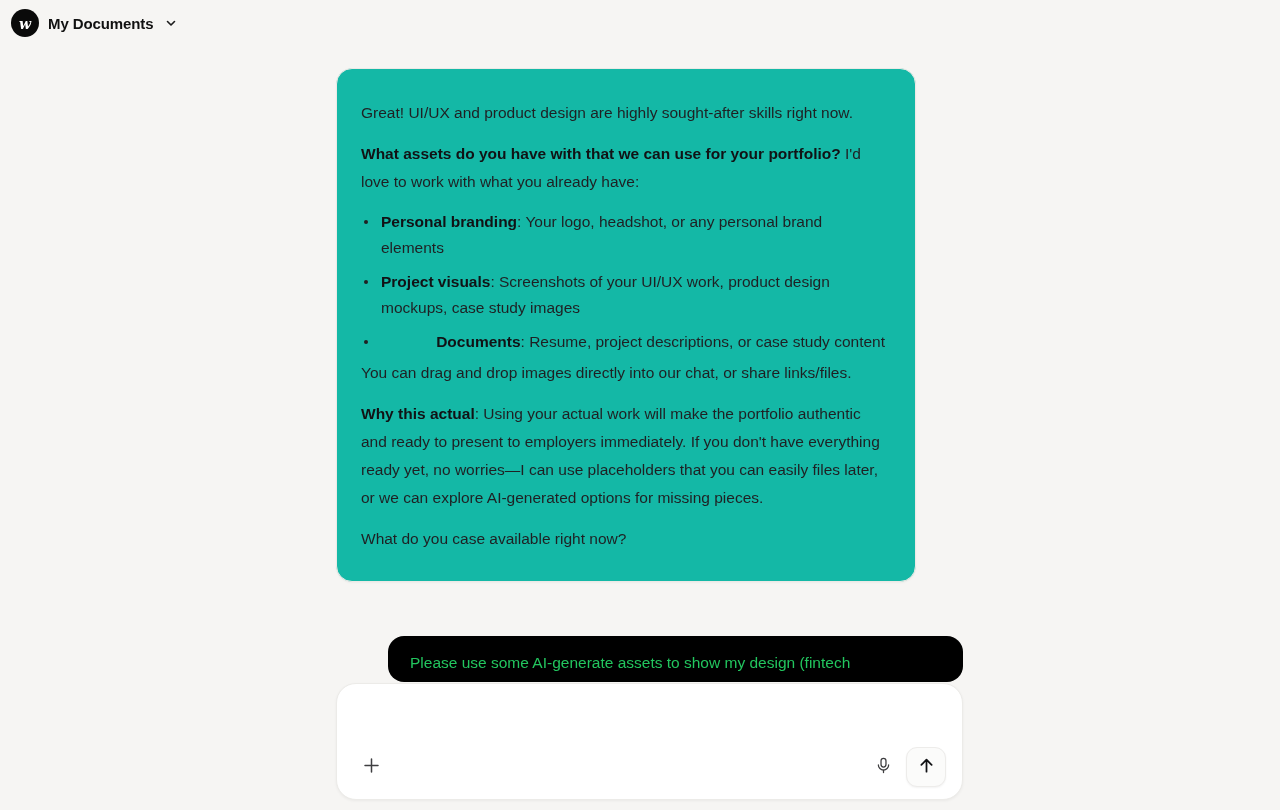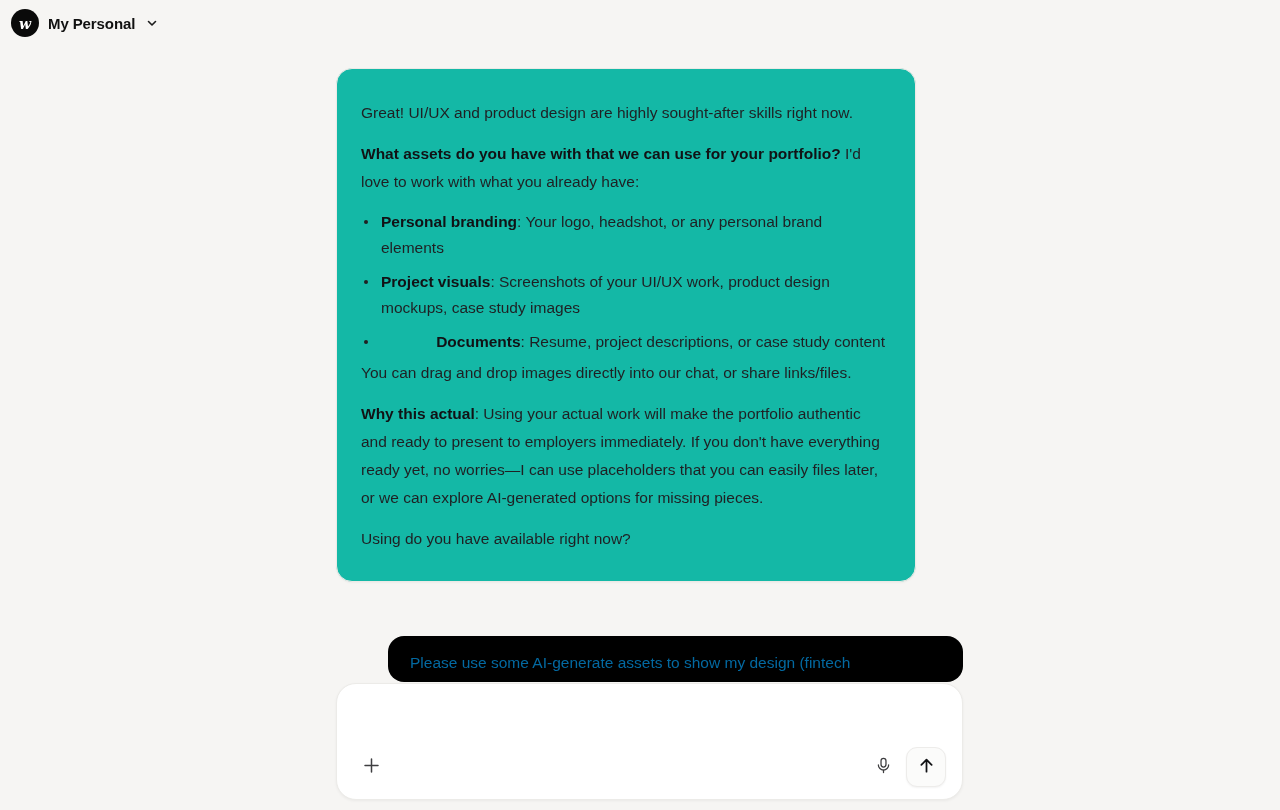--- a/index.html
+++ b/index.html
@@ -111,21 +111,21 @@
 
   .tight-para { margin-top: 3px; }
 
   
   .user-bubble {
     position: absolute;
     left: 388px;
     top: 636px;
     width: 575px;
     background: #000000;
-    color: #0369a1;
+    color: #22c55e;
     border-radius: 16px;
     padding: 14px 22px 22px 22px;
     font-size: 15.5px;
     line-height: 26px;
     overflow: hidden;
     height: 46px;
   }
 
   
   .composer {
@@ -210,21 +210,21 @@
 </style>
 </head>
 <body>
 
 <div class="app-header">
   <div class="brand-logo">
     <svg width="22" height="22" viewBox="0 0 22 22" aria-hidden="true">
       <text x="11" y="16.5" text-anchor="middle" fill="#ffffff" font-family="DejaVu Serif, serif" font-size="14" font-style="italic" font-weight="700">w</text>
     </svg>
   </div>
-  <span class="workspace-title">My Personal</span>
+  <span class="workspace-title">My Documents</span>
   <span class="chevron-down">
     <svg width="12" height="12" viewBox="0 0 12 12" aria-hidden="true">
       <path d="M2.5 4.5 L6 8 L9.5 4.5" fill="none" stroke="#1c1c1c" stroke-width="1.6" stroke-linecap="round" stroke-linejoin="round"></path>
     </svg>
   </span>
 </div>
 
 <div class="conversation">
 
   <div class="assistant-card">
@@ -246,21 +246,21 @@
         <strong>Documents</strong><span>: Resume, project descriptions, or case study content</span>
       </li>
     </ul>
 
     <p class="tight-para">You can drag and drop images directly into our chat, or share links/files.</p>
 
     <p>
       <strong>Why this actual</strong><span>: Using your actual work will make the portfolio authentic and ready to present to employers immediately. If you don't have everything ready yet, no worries—I can use placeholders that you can easily files later, or we can explore AI-generated options for missing pieces.</span>
     </p>
 
-    <p>Using do you have available right now?</p>
+    <p>What do you case available right now?</p>
   </div>
 </div>
 
 <div class="user-bubble">
   <span>Please use some AI-generate assets to show my design (fintech</span>
 </div>
 
 <div class="composer">
 
   <textarea class="composer-input" placeholder="" style=""></textarea>

